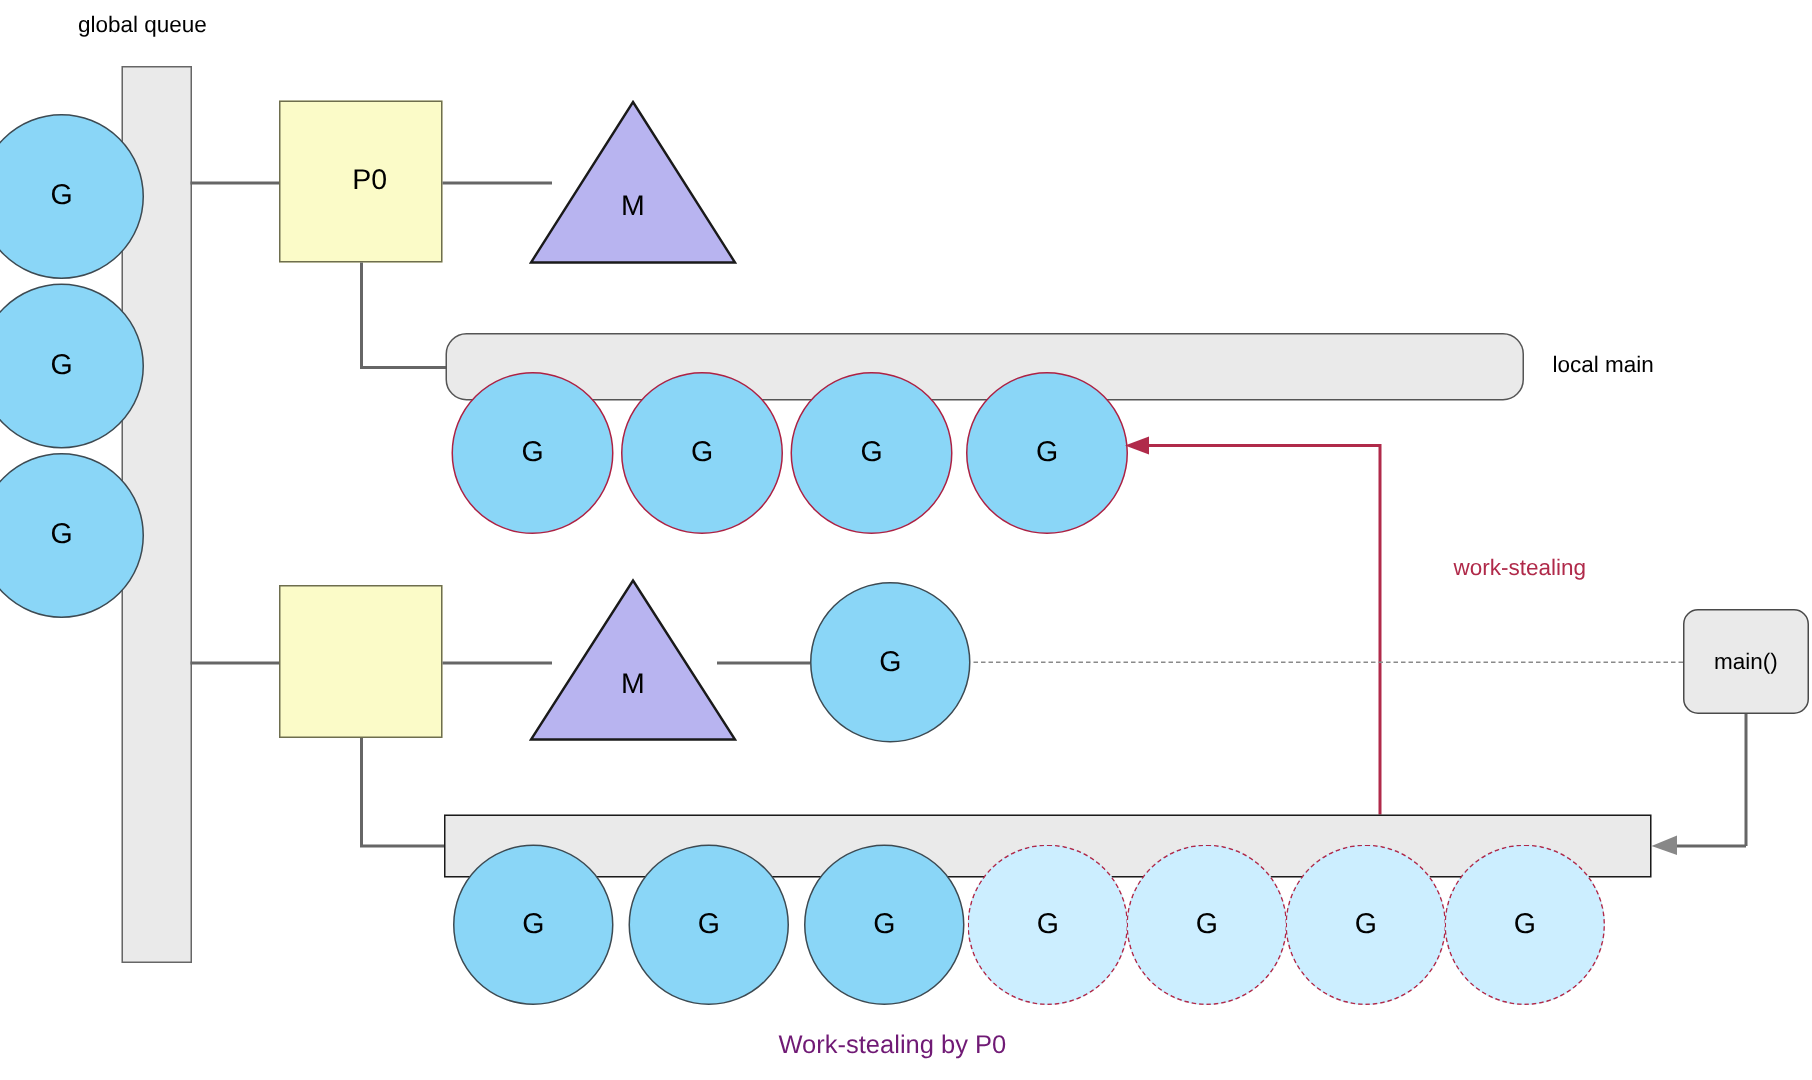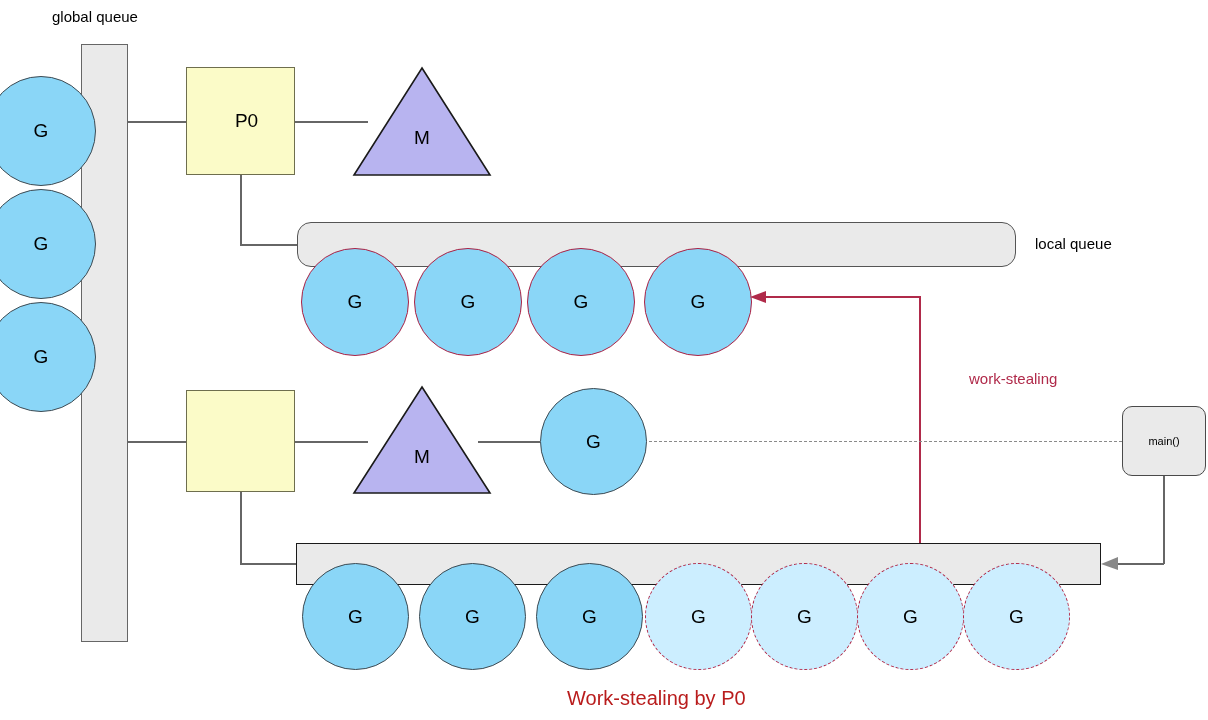--- a/index.html
+++ b/index.html
@@ -79,44 +79,43 @@
   }
   .mainbox {
     position: absolute;
     background: #eaeaea;
     border: 1.6px solid #4a4a4a;
     border-radius: 10px;
     box-sizing: border-box;
     display: flex;
     align-items: center;
     justify-content: center;
-    font-size: 11px;
+    font-size: 15px;
   }
   .connector {
     position: absolute;
     background: #666666;
   }
   .connector.h { height: 1.6px; }
   .connector.v { width: 1.6px; }
   .ws-line {
     position: absolute;
     background: #b02a4a;
   }
   .ws-line.h { height: 1.6px; }
   .ws-line.v { width: 1.6px; }
   .dashline {
     position: absolute;
     height: 0;
     border-top: 1.5px dashed #8a8a8a;
   }
   .caption {
     position: absolute;
-    font-size: 20px;
-    color: #b91c1c;
-    margin-left: 48px;
+    font-size: 17px;
+    color: #701a75;
   }
   .ws-label {
     position: absolute;
     font-size: 15px;
     color: #b02a4a;
     white-space: nowrap;
   }
   svg.overlay {
     position: absolute;
     left: 0;
@@ -153,21 +152,21 @@
 
   <svg class="overlay">
     <polygon points="422,68 490,175 354,175" fill="#b8b4f0" stroke="#1a1a1a" stroke-width="1.6"></polygon>
   </svg>
   <div class="node-text" style="left:354px; top:108px; width:136px; height:60px;">M</div>
 
   <div class="connector v" style="left:240px; top:175px; width:1.6px; height:70px;"></div>
   <div class="connector h" style="left:240px; top:244px; width:58px;"></div>
 
   <div class="queue-rect-round" style="left:297px; top:222px; width:719px; height:45px;"></div>
-  <div class="lbl" style="left:1035px; top:236px;">local queue</div>
+  <div class="lbl" style="left:1035px; top:236px;">local main</div>
 
   <div class="circle crimson-edge" style="left:301px; top:248px; width:108px; height:108px;"></div>
   <div class="node-text" style="left:301px; top:248px; width:108px; height:108px;">G</div>
 
   <div class="circle crimson-edge" style="left:414px; top:248px; width:108px; height:108px;"></div>
   <div class="node-text" style="left:414px; top:248px; width:108px; height:108px;">G</div>
 
   <div class="circle crimson-edge" style="left:527px; top:248px; width:108px; height:108px;"></div>
   <div class="node-text" style="left:527px; top:248px; width:108px; height:108px;">G</div>
 

